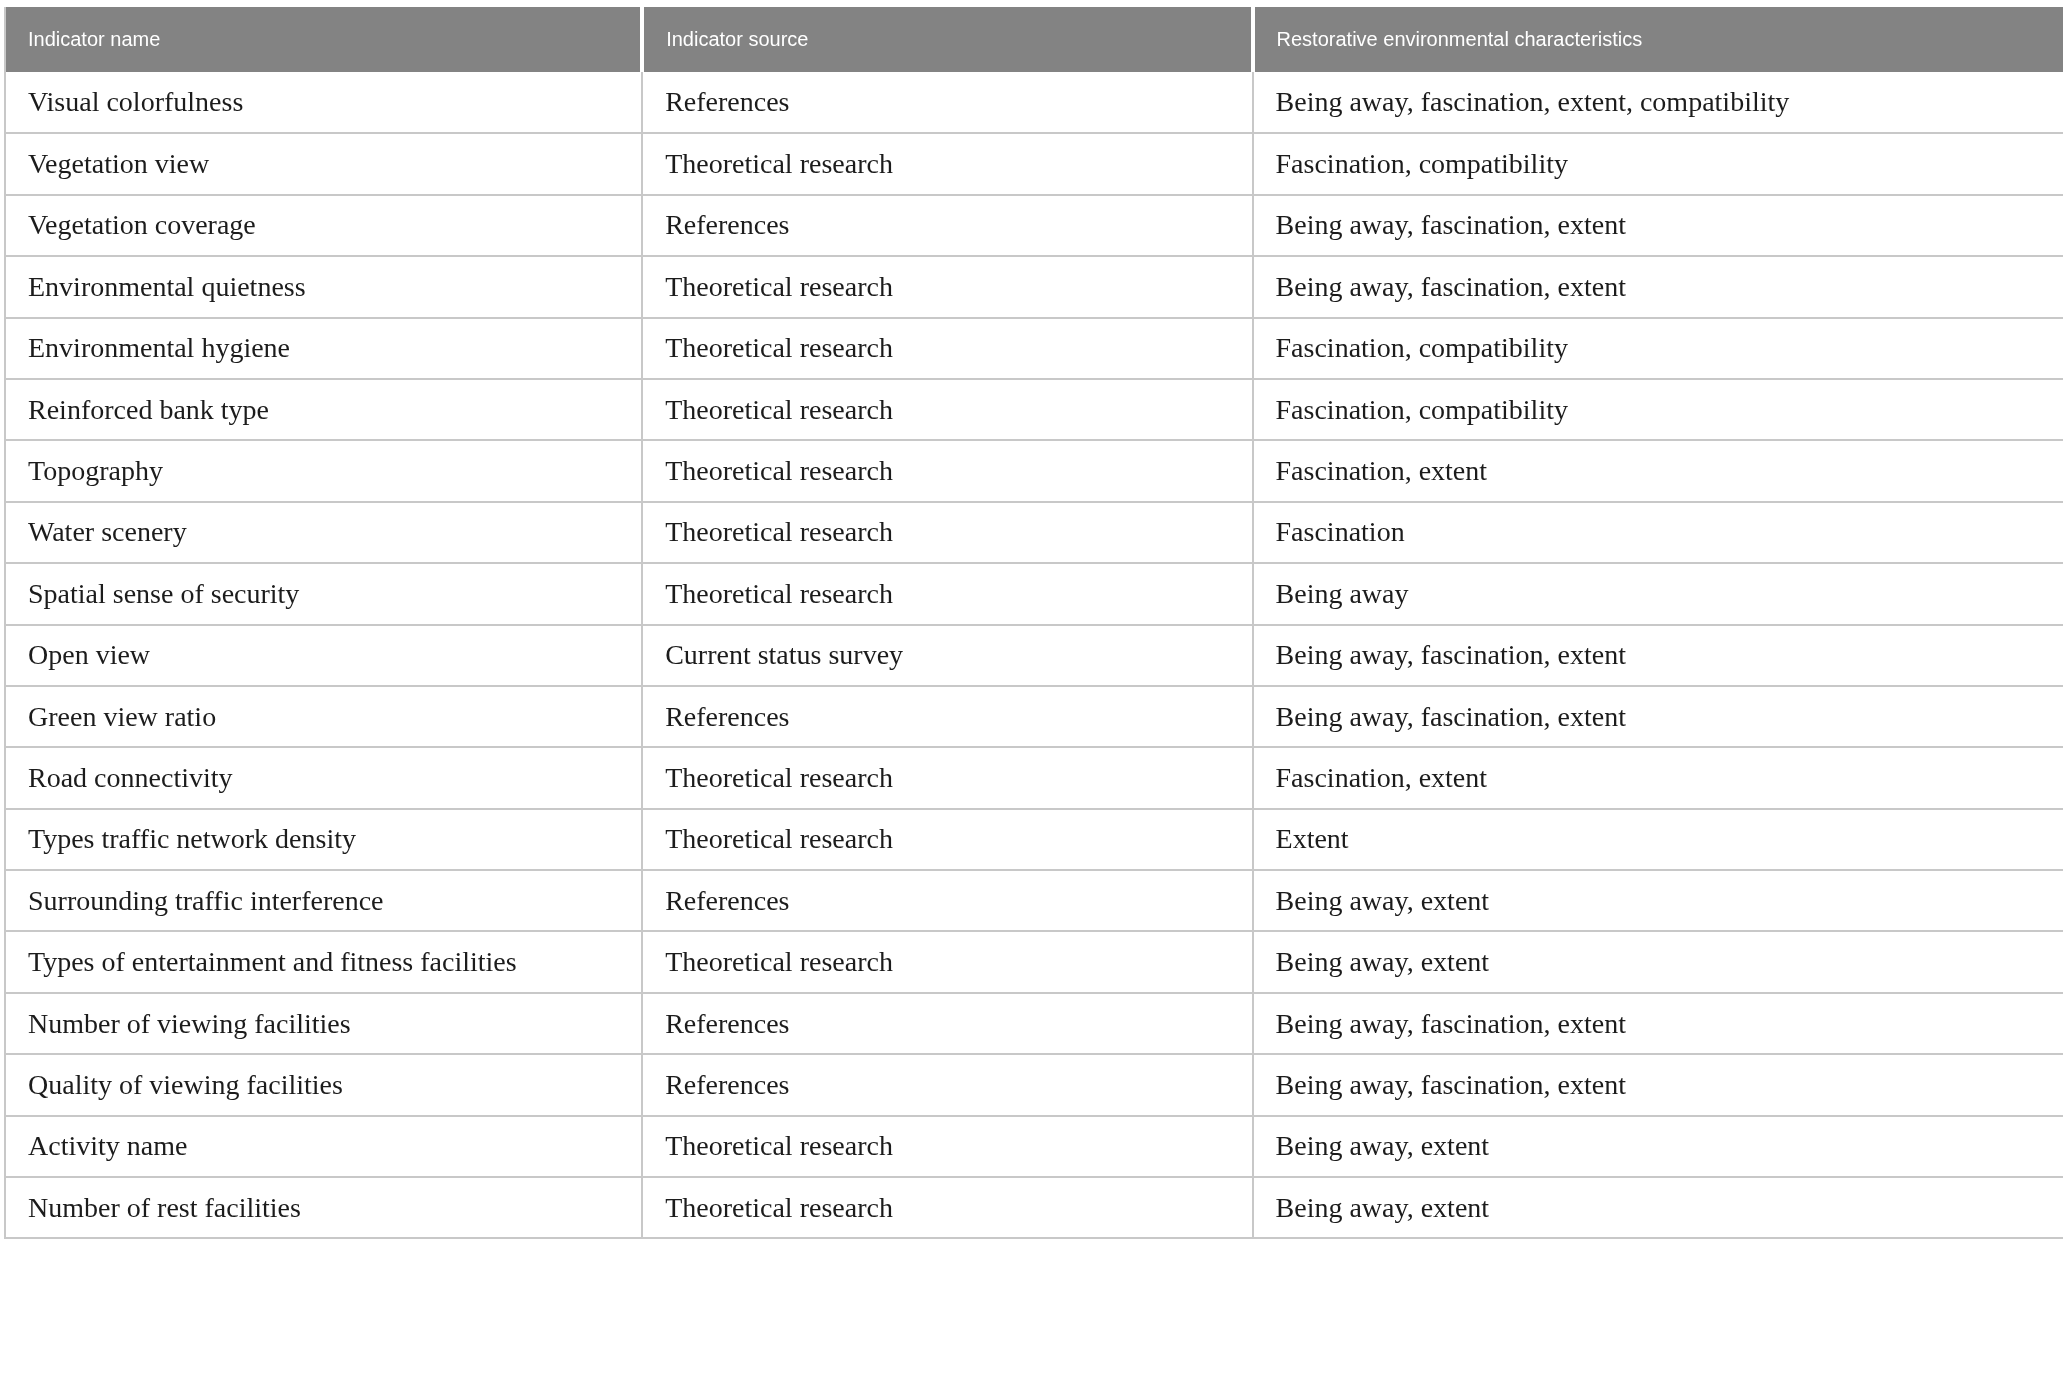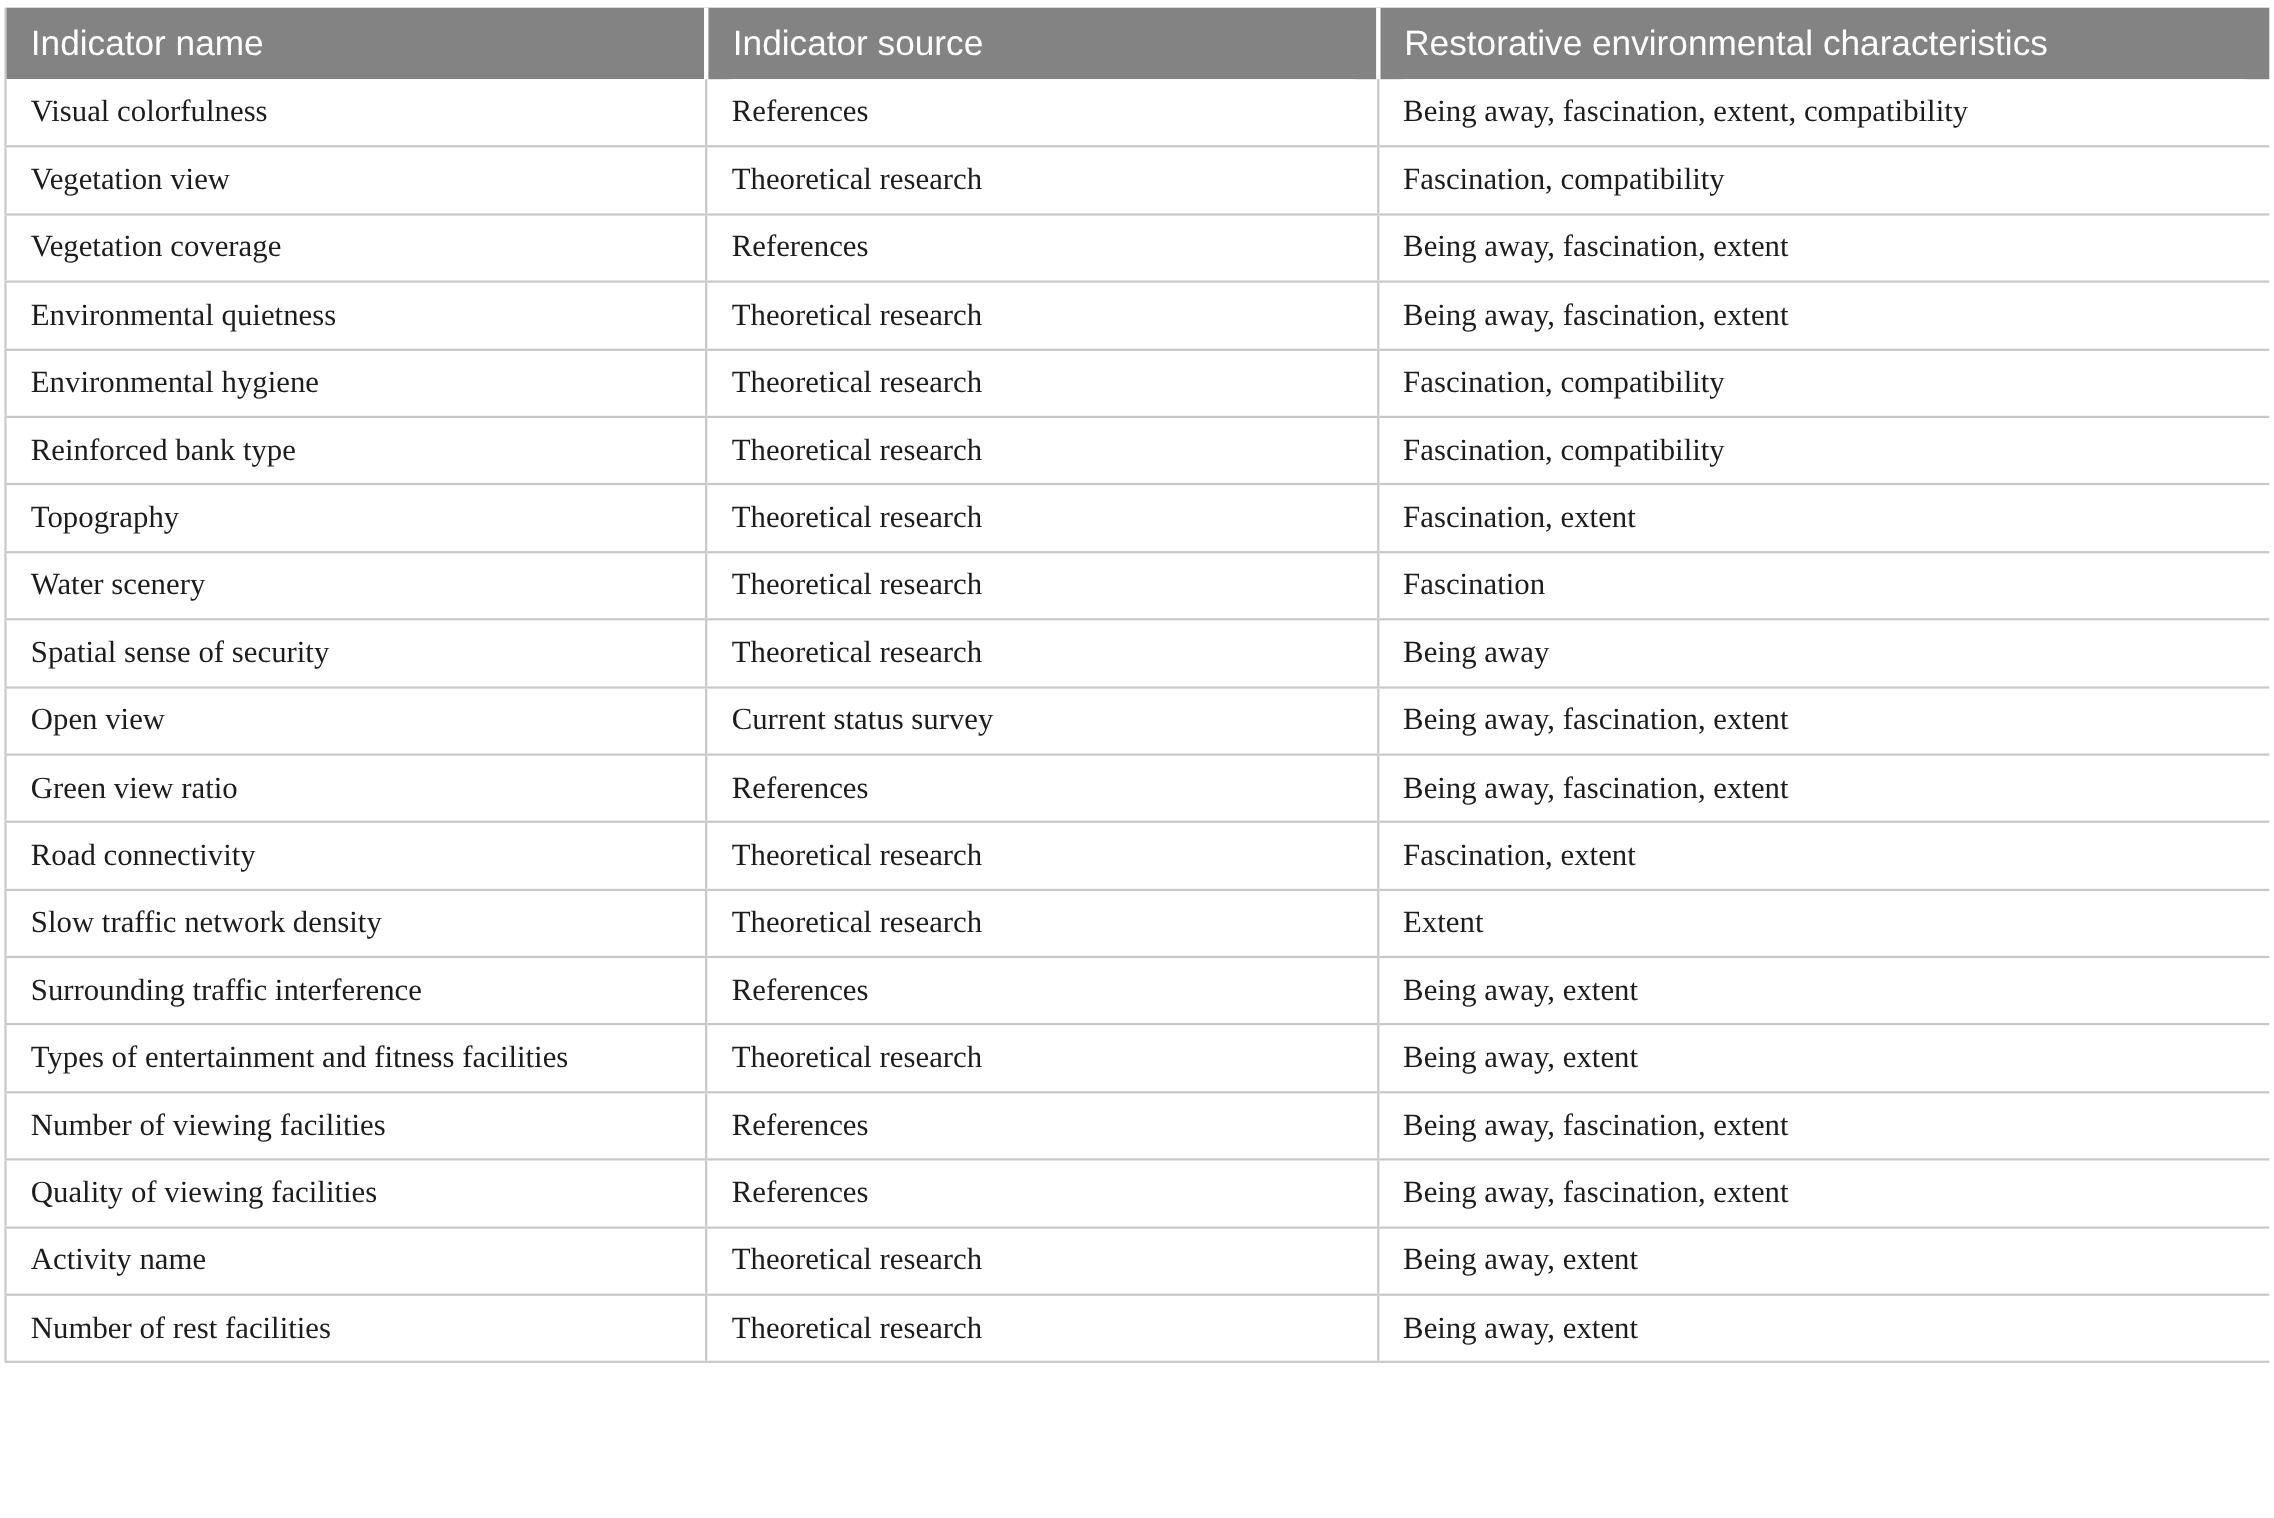--- a/index.html
+++ b/index.html
@@ -24,21 +24,21 @@
   
   col.c1 { width: 30.96%; }
   col.c2 { width: 29.66%; }
   col.c3 { width: 39.38%; }
 
   thead th {
     background: var(--header-bg, #838383);
     color: var(--header-text, #ffffff);
     font-family: "Liberation Sans", "DejaVu Sans", sans-serif;
     font-weight: 400;
-    font-size: 32px;
+    font-size: 20px;
     text-align: left;
     padding: 14px 10px 14px 22px;
     height: 65px;
     box-sizing: border-box;
     vertical-align: middle;
   }
   thead th + th {
     border-left: 4px solid #ffffff;
   }
   tbody td {
@@ -137,21 +137,21 @@
           <td>Green view ratio</td>
           <td>References</td>
           <td>Being away, fascination, extent</td>
         </tr>
         <tr>
           <td>Road connectivity</td>
           <td>Theoretical research</td>
           <td>Fascination, extent</td>
         </tr>
         <tr>
-          <td>Slow traffic network density</td>
+          <td>Types traffic network density</td>
           <td>Theoretical research</td>
           <td>Extent</td>
         </tr>
         <tr>
           <td>Surrounding traffic interference</td>
           <td>References</td>
           <td>Being away, extent</td>
         </tr>
         <tr>
           <td>Types of entertainment and fitness facilities</td>

